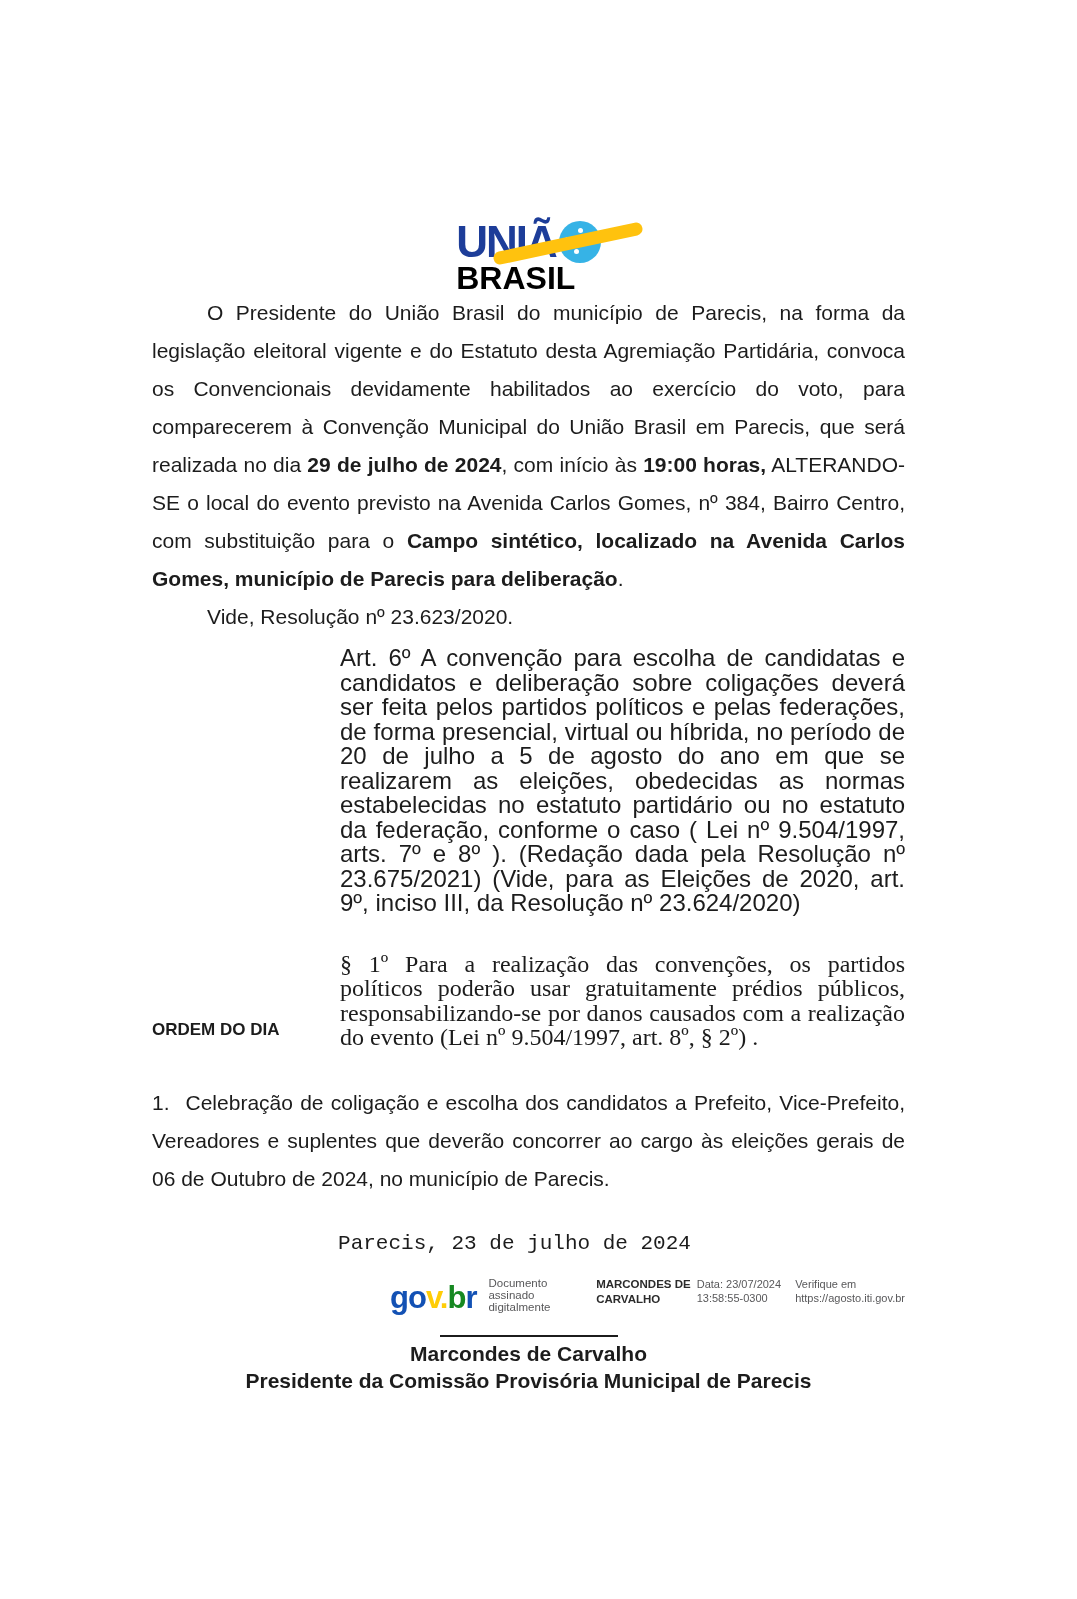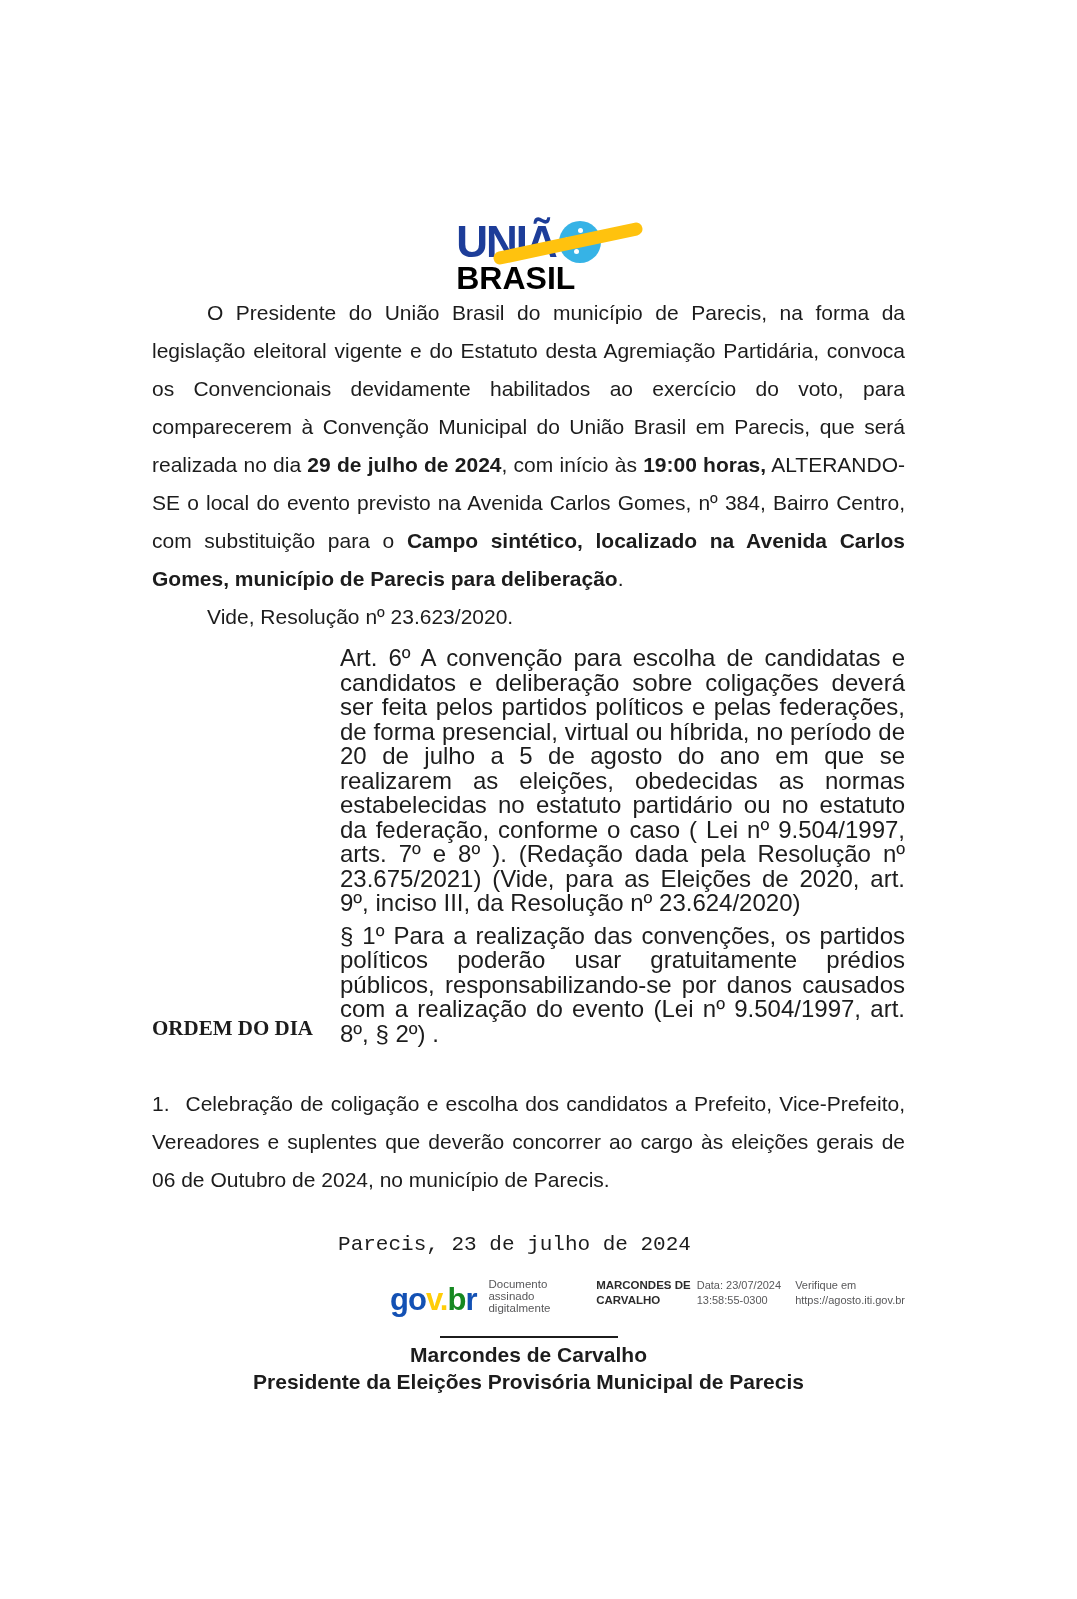--- a/index.html
+++ b/index.html
@@ -53,24 +53,24 @@
   }
   .p1{text-indent:55px;}
   .p2{text-indent:55px;}
   .p3{text-indent:55px;}
   .para b{font-weight:bold;}
   
   .quote{
     text-align:justify;font-size:24px;line-height:24.5px;
     margin:10px 0 0 188px;
   }
-  .quote2{margin-top:8px;}
+  .quote2{margin-top:36px;font-family:Liberation Serif, serif;}
   
   .ordem{
-    font-size:21px;font-weight:bold;margin:-30px 0 0 0;font-family:Liberation Serif, serif;
+    font-size:17px;font-weight:bold;margin:-30px 0 0 0;
   }
   
   .item{margin-top:44px;}
   .item .num{display:inline-block;margin-right:16px;}
   
   .dateline{
     text-align:center;font-size:21px;margin:34px 28px 0 0;font-family:Liberation Mono, monospace;
   }
   
   .stamp{
@@ -138,16 +138,16 @@
       <span class="stamp-header">Documento assinado digitalmente</span>
       <span class="stamp-signer">MARCONDES DE CARVALHO</span>
       <span class="stamp-date">Data: 23/07/2024 13:58:55-0300</span>
       <span class="stamp-verify">Verifique em https://agosto.iti.gov.br</span>
     </div>
   </div>
 
   <div class="sig-block">
     <div class="sig-line"></div>
     <div class="sig-name">Marcondes de Carvalho</div>
-    <div class="sig-role">Presidente da Eleições Provisória Municipal de Parecis</div>
+    <div class="sig-role">Presidente da Comissão Provisória Municipal de Parecis</div>
   </div>
 
 </div>
 
 </body></html>

